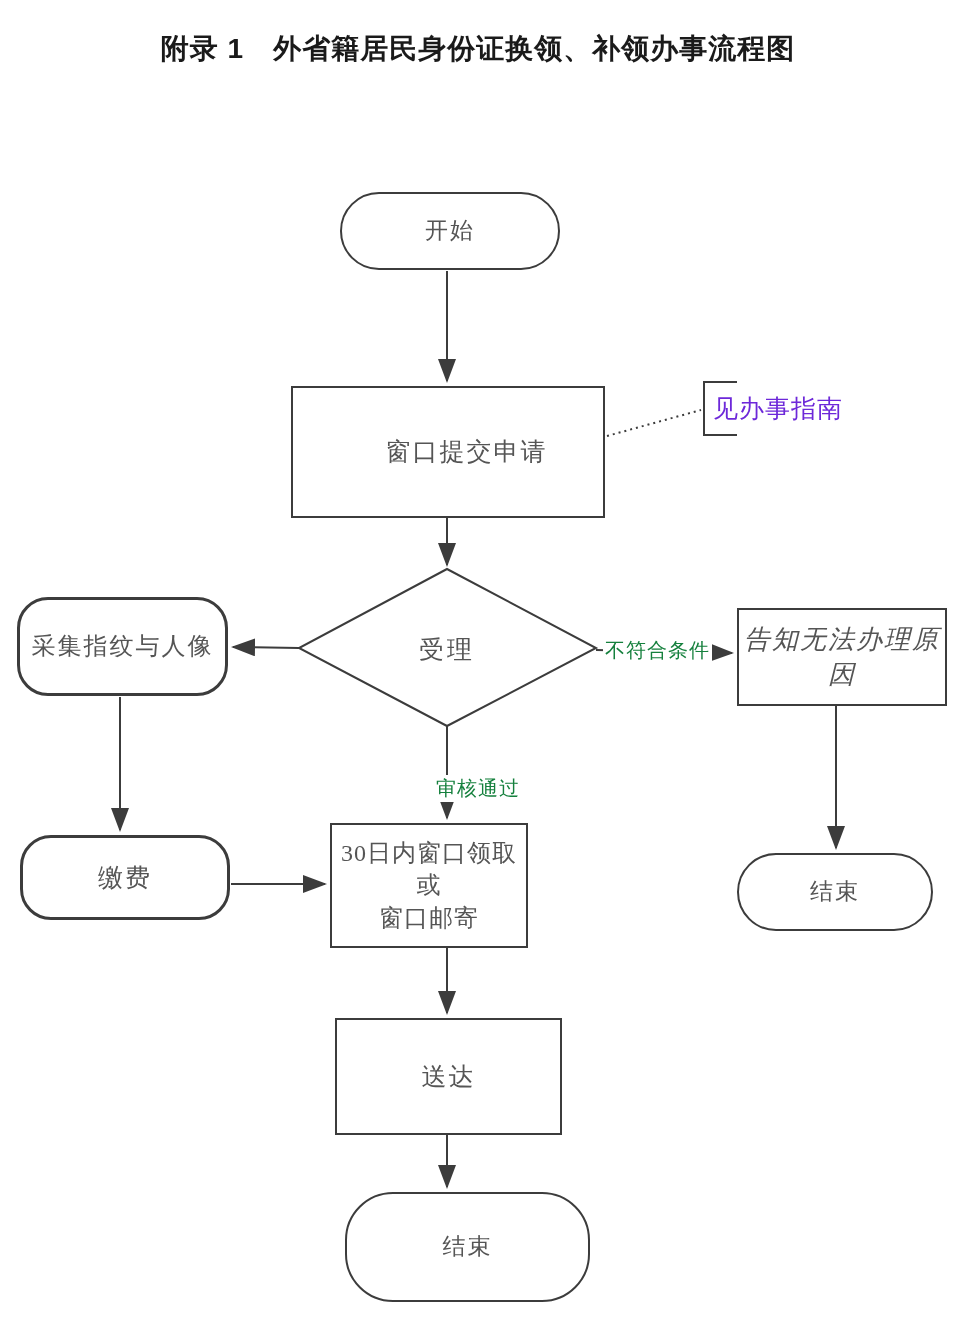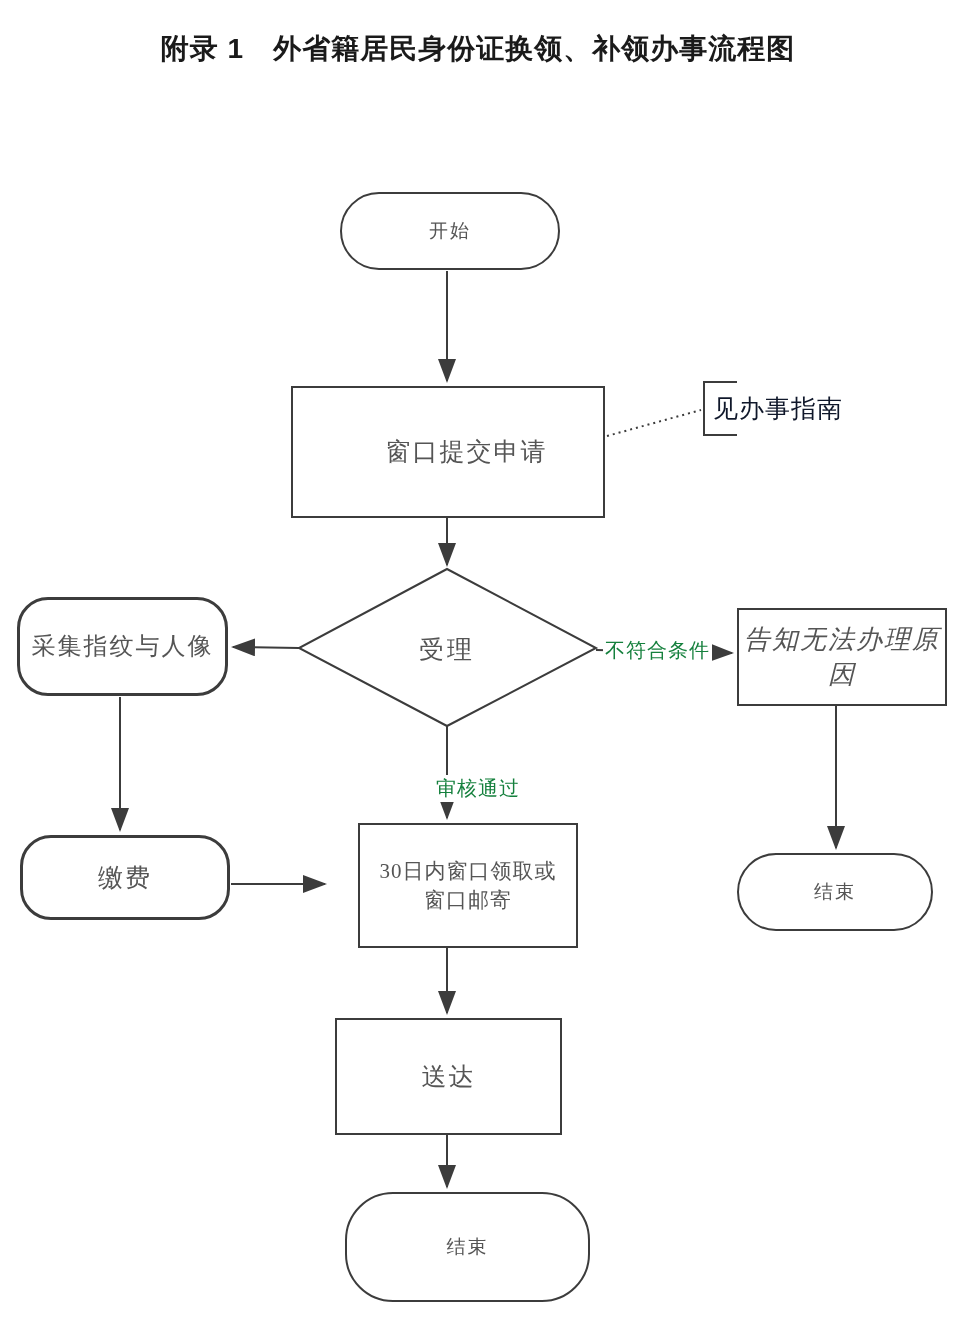--- a/index.html
+++ b/index.html
@@ -30,21 +30,21 @@
     justify-content:center;
     border:2px solid #3c3c3c;
     background:#ffffff;
     color:#555555;
     font-size:25px;
     letter-spacing:2px;
     text-align:center;
     line-height:1.35;
     box-sizing:border-box;
   }
-  .terminator{border-radius:48px;font-size:19px;}
+  .terminator{border-radius:48px;font-size:23px;}
   .thick{border-width:3px;border-radius:31px;}
   .diamond-label{
     position:absolute;
     color:#555555;
     font-size:25px;
     letter-spacing:3px;
     text-align:center;
     background:transparent;
   }
   .edge-label{
@@ -62,21 +62,21 @@
     width:34px;height:55px;
     border-left:2px solid #3c3c3c;
     border-top:2px solid #3c3c3c;
     border-bottom:2px solid #3c3c3c;
     box-sizing:border-box;
   }
   .guide-text{
     position:absolute;
     left:713px;top:392px;
     font-size:25px;
-    color:#0f172a;
+    color:#6d28d9;
     letter-spacing:1px;
     white-space:nowrap;
   }
 </style>
 </head>
 <body>
 
 <div id="canvas">
 
   <div class="page-title">附录 1　外省籍居民身份证换领、补领办事流程图</div>
@@ -120,21 +120,21 @@
 
   <div class="node" style="left:737px;top:608px;width:210px;height:98px;font-size:26px;font-style:italic;">
     <div>告知无法办理原</div>
     <div>因</div>
   </div>
 
   <div class="node thick" style="left:20px;top:835px;width:210px;height:85px;justify-content:center;">
     <span>缴费</span>
   </div>
 
-  <div class="node" style="left:330px;top:823px;width:220px;height:125px;font-size:21px;letter-spacing:1px;margin-left:28px;">
+  <div class="node" style="left:330px;top:823px;width:198px;height:125px;font-size:24px;letter-spacing:1px;">
     <div>30日内窗口领取或</div>
     <div>窗口邮寄</div>
   </div>
 
   <div class="node" style="left:335px;top:1018px;width:227px;height:117px;">
     <span>送达</span>
   </div>
 
   <div class="node terminator" style="left:345px;top:1192px;width:245px;height:110px;">
     <span>结束</span>

